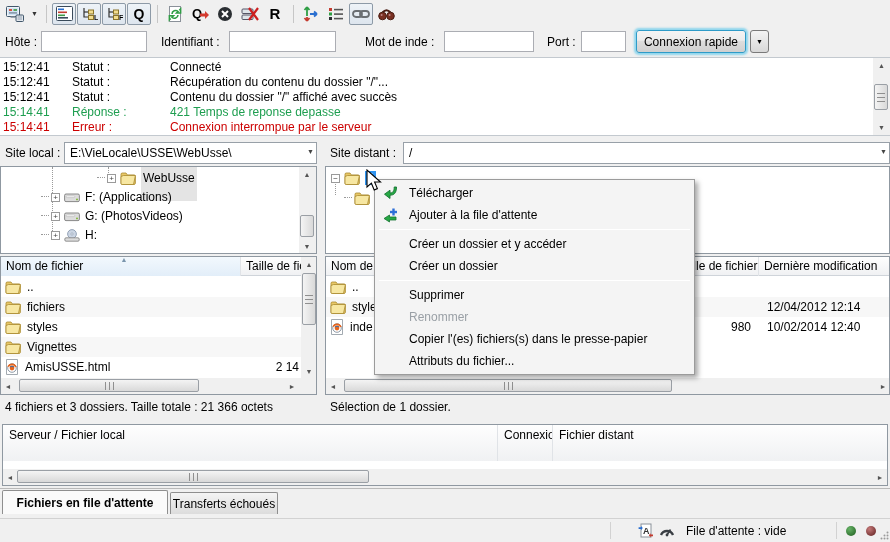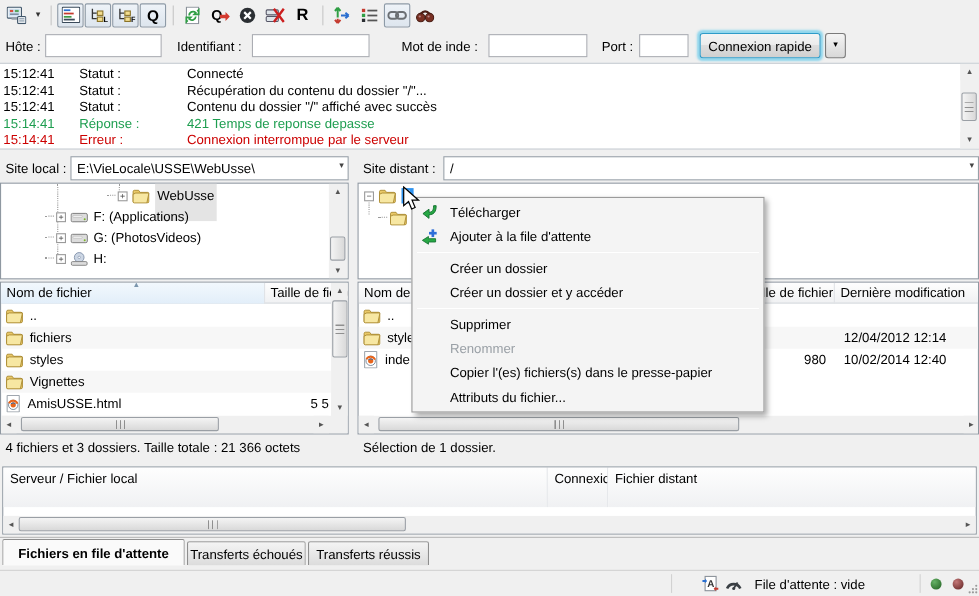--- a/index.html
+++ b/index.html
@@ -348,21 +348,21 @@
     <svg class="ficon" width="16" height="14">
           <use href="#sym-folder"></use>
         </svg>
         <span>Vignettes</span>
   </div>
   <div class="frow" style="left:0;top:100px;width:300px">
     <svg class="ficon" width="14" height="16">
           <use href="#sym-html"></use>
         </svg>
         <span>AmisUSSE.html</span>
-    <span class="fcell-size" style="left:240px;width:58px">5 5</span>
+    <span class="fcell-size" style="left:240px;width:58px">2 14</span>
   </div>
 
   <div class="sb" style="left:300px;top:0;width:17px;height:121px">
     <span class="sb-arr" style="left:0;top:0;width:16px;height:14px">▲</span>
     <span class="sb-thumb-v" style="top:16px;height:52px">
           <span class="grip-v"></span>
         </span>
     <span class="sb-arr" style="left:0;bottom:0;width:16px;height:14px">▼</span>
   </div>
 
@@ -448,23 +448,20 @@
     <span class="sb-arr" style="left:870px;top:0;width:14px;height:16px">►</span>
   </div>
 </div>
 
 <div class="abs" style="left:0;top:488px;width:890px;height:1px;background:#b9b9b9"></div>
 <div class="tab active abs" style="left:2px;top:490px;width:166px;height:24px">
   <span>Fichiers en file d'attente</span>
 </div>
 <div class="tab inactive abs" style="left:170px;top:492px;width:108px;height:22px">
   <span>Transferts échoués</span>
-</div>
-<div class="tab inactive abs" style="left:280px;top:492px;width:110px;height:22px">
-  <span>Transferts réussis</span>
 </div>
 
 <div id="statusbar" class="abs">
   <span class="vline" style="left:610px"></span>
   <svg class="abs" style="left:638px;top:4px" width="16" height="16" viewBox="0 0 16 16">
         <rect x="3" y="1" width="10" height="13" fill="#fff" stroke="#8a9199"></rect>
         <text x="5" y="11" font-size="9" font-weight="bold" fill="#333">A</text>
         <path d="M1 5 h4 l0-2 3 3.5-3 3.5 0-2 h-4z" fill="#2a6fd0" transform="scale(0.6) translate(0,2)"></path>
         <path d="M15 11 h-4 l0-2-3 3.5 3 3.5 0-2 h4z" fill="#c43b2f" transform="scale(0.6) translate(10,8)"></path>
       </svg>
@@ -502,25 +499,25 @@
             <rect x="9.3" y="0.5" width="2.4" height="7" fill="#2e6fd8"></rect>
             <rect x="7" y="2.8" width="7" height="2.4" fill="#2e6fd8"></rect>
             <path d="M6.5 7 L6.5 9 L13 9 L13 12 L6.5 12 L6.5 14 L1 10.5 Z" fill="#27a844" stroke="#157332" stroke-width="0.8"></path>
           </svg>
         </span>
     <span class="mlabel">Ajouter à la file d'attente</span>
   </div>
   <div class="msep"></div>
   <div class="mitem">
     <span class="mico"></span>
+        <span class="mlabel">Créer un dossier et y accéder</span>
+  </div>
+  <div class="mitem">
+    <span class="mico"></span>
         <span class="mlabel">Créer un dossier</span>
-  </div>
-  <div class="mitem">
-    <span class="mico"></span>
-        <span class="mlabel">Créer un dossier et y accéder</span>
   </div>
   <div class="msep"></div>
   <div class="mitem">
     <span class="mico"></span>
         <span class="mlabel">Supprimer</span>
   </div>
   <div class="mitem disabled">
     <span class="mico"></span>
         <span class="mlabel">Renommer</span>
   </div>

